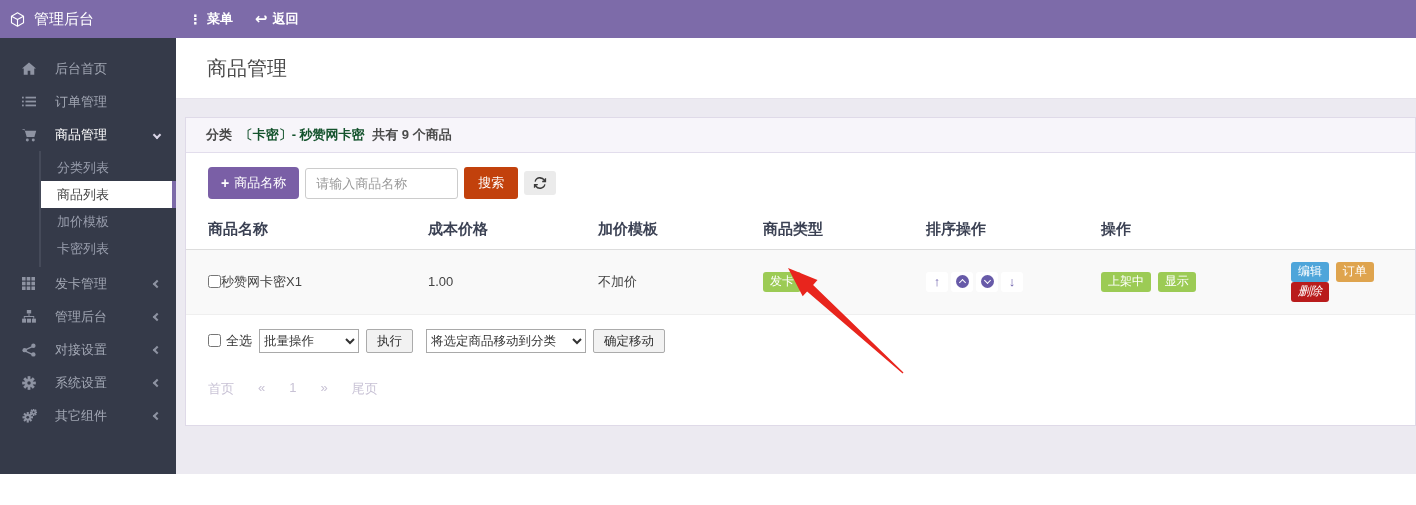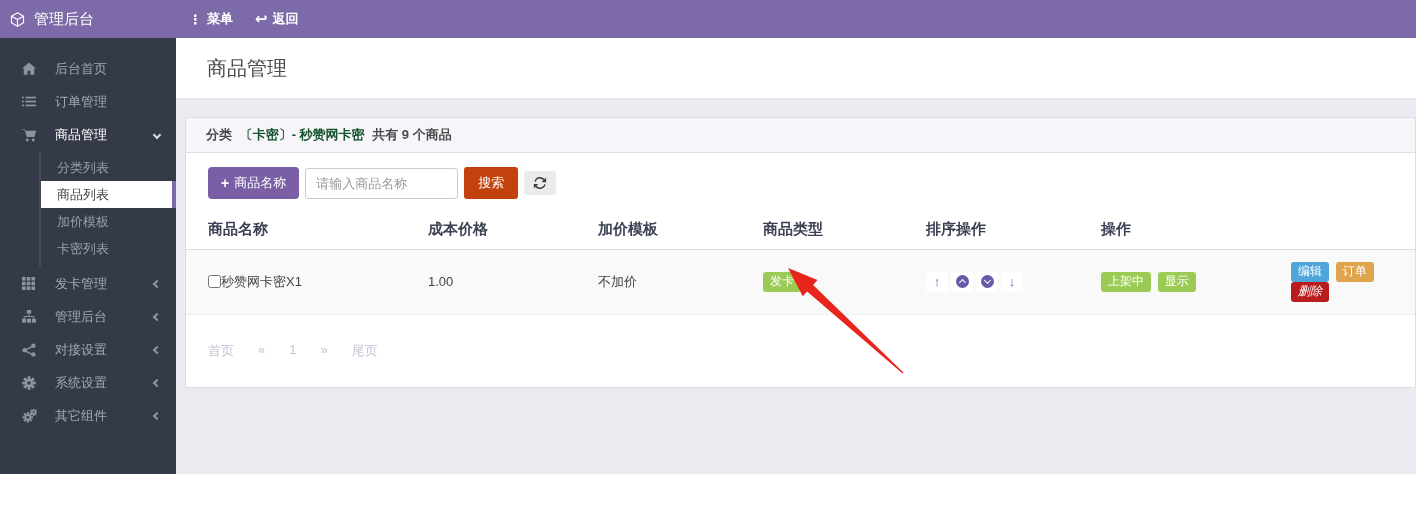--- a/index.html
+++ b/index.html
@@ -317,20 +317,34 @@
             <span class="badge badge-green act">上架中</span>
             <span class="badge badge-green">显示</span>
           </span>
           <span>
             <span class="badge act act-edit">编辑</span>
             <span class="badge act act-order">订单</span>
             <span class="badge act act-del">删除</span>
           </span>
         </div>
 
+        <div class="batch pad">
+          <label>
+            <input type="checkbox" style="">
+            <span>全选</span>
+          </label>
+          <select class="sel" style="width:100px;">
+            <option>批量操作</option>
+          </select>
+          <button class="btn-plain">执行</button>
+          <select class="sel" style="width:160px; margin-left:6px;">
+            <option>将选定商品移动到分类</option>
+          </select>
+          <button class="btn-plain">确定移动</button>
+        </div>
 
         <div class="pagination pad">
           <span>首页</span>
           <span>«</span>
           <span>1</span>
           <span>»</span>
           <span>尾页</span>
         </div>
       </div>
     </div>

